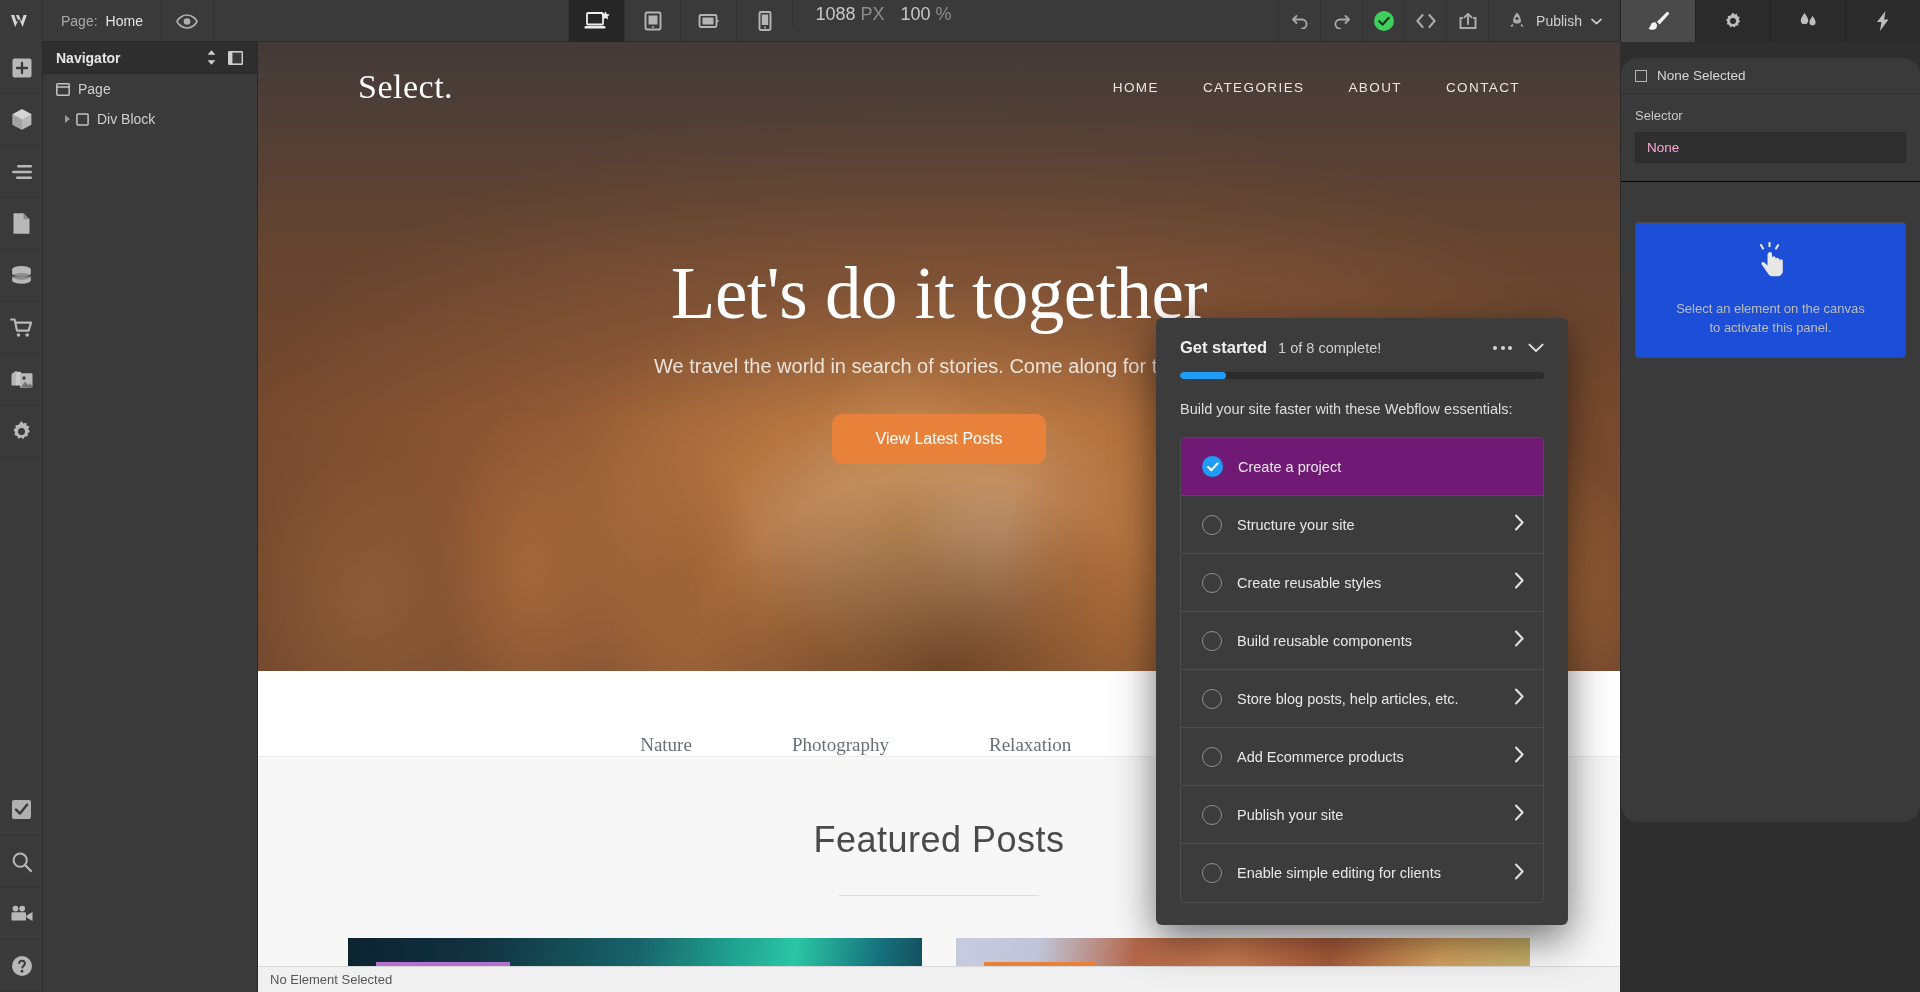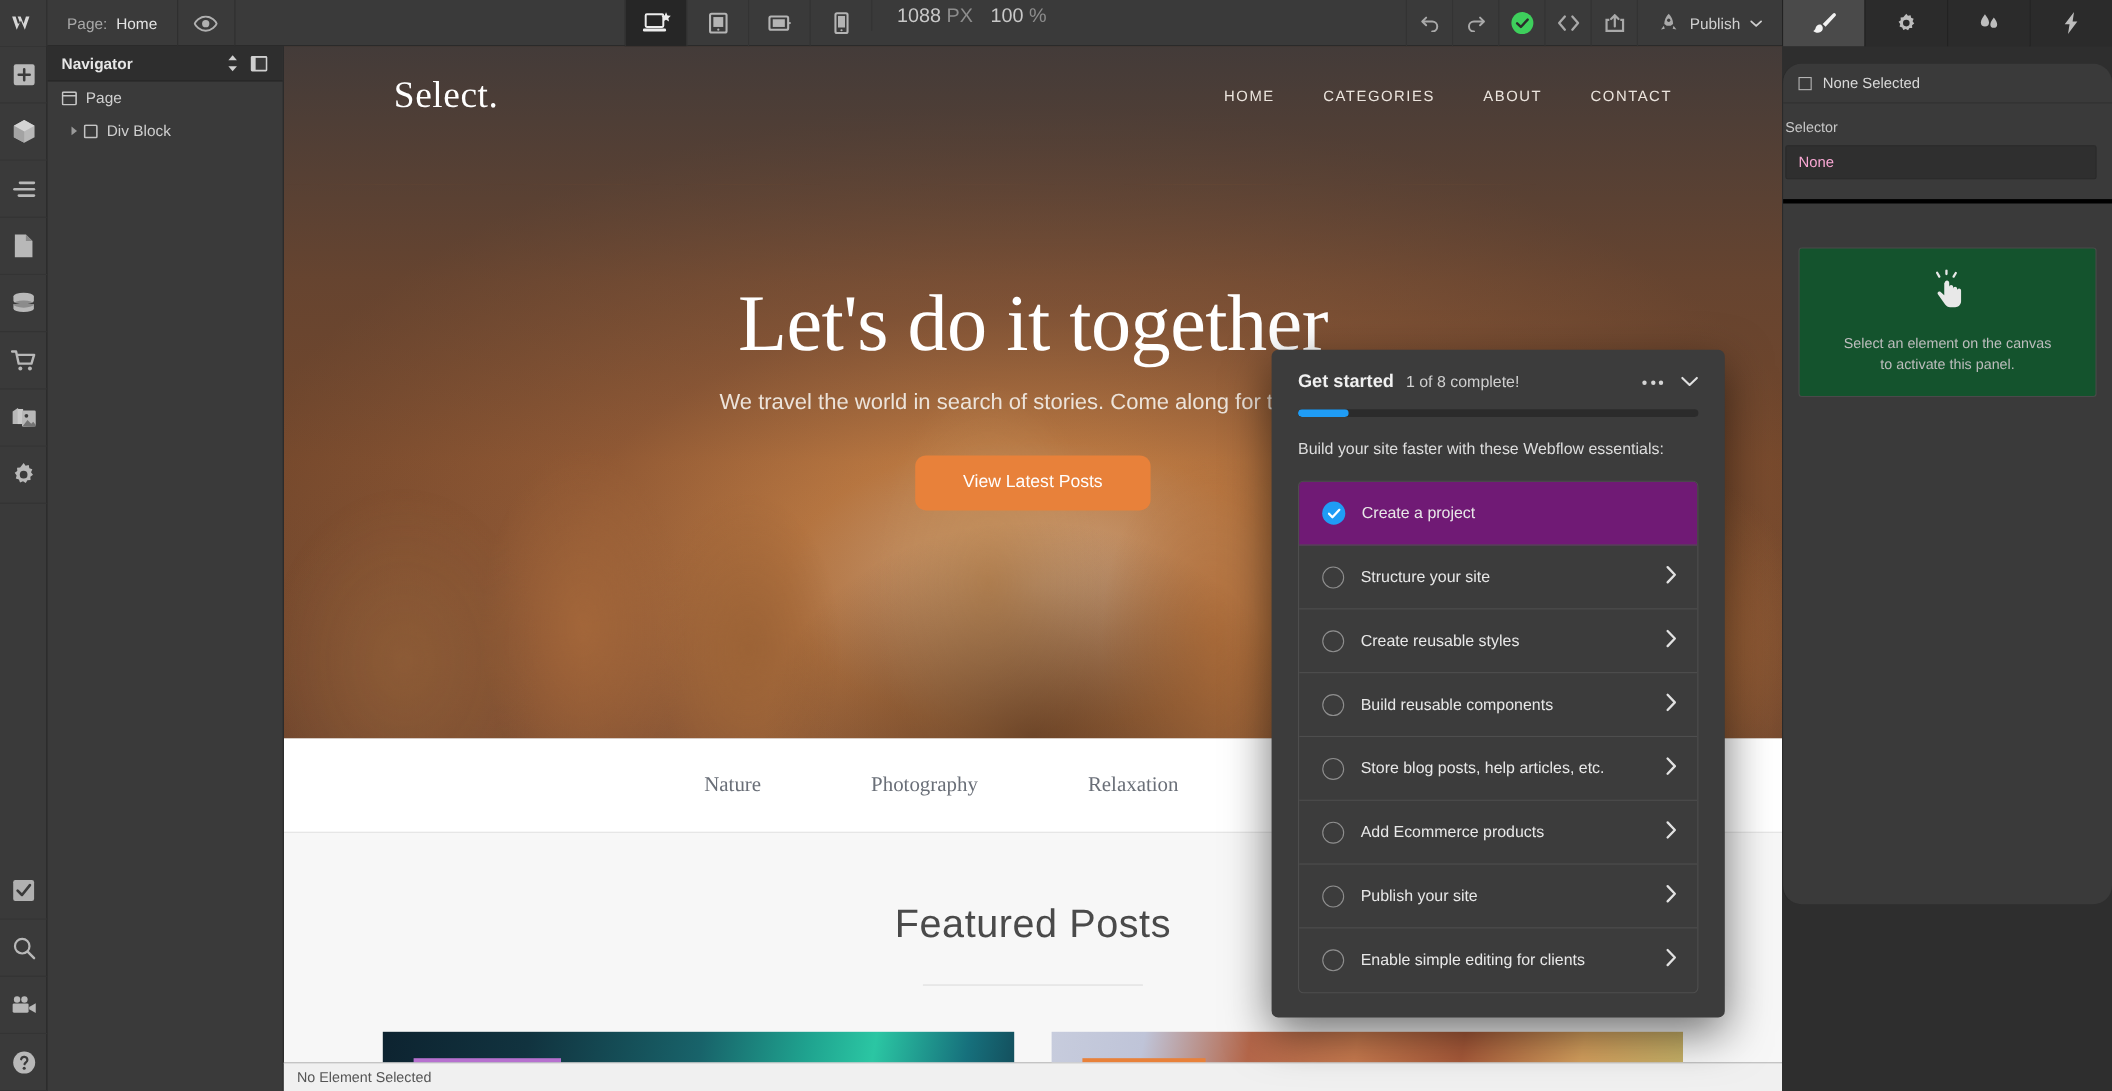--- a/index.html
+++ b/index.html
@@ -195,21 +195,21 @@
   .hero-cta {
     display: inline-block; margin-top: 36px;
     background: #e8813a; color: #fff;
     font-size: 16px;
     padding: 16px 44px;
     border-radius: 10px;
   }
 
   .catbar {
     background: #fff; height: 86px;
-    display: flex; align-items: center; justify-content: center;
+    display: flex; align-items: flex-end; justify-content: center;
     gap: 100px;
     border-bottom: 1px solid #ececec;
   }
   .catbar a {
     font-family: "Liberation Serif", serif;
     font-size: 19px; color: #6a6f78; text-decoration: none;
   }
 
   .featured {
     background: #f7f7f7;
@@ -292,33 +292,33 @@
     z-index: 55;
     border-radius: 17px;
   }
   .rp-selected {
     display: flex; align-items: center; gap: 10px;
     height: 36px; padding: 0 14px;
     border-bottom: 1px solid #313131;
     font-size: 13.5px; color: #d8d8d8;
   }
   .rp-sq { width: 12px; height: 12px; border: 1.5px solid #b4b4b4; }
-  .rp-section { padding: 14px 14px 18px 2px; border-bottom: 4px solid #000000; }
+  .rp-section { padding: 14px 14px 18px 14px; border-bottom: 1px solid #000000; }
   .rp-label { font-size: 13px; color: #c6c6c6; margin-bottom: 9px; }
   .rp-input {
     height: 31px; background: #2f2f2f;
     border: 1px solid #2a2a2a; border-radius: 2px;
     display: flex; align-items: center; padding: 0 11px;
     font-size: 13.5px; color: #f9a8d4;
   }
   .rp-empty {
     margin: 40px 14px 0 14px;
     height: 136px;
     border: 1px solid #4a4a4a; border-radius: 3px;
-    background: #14532d;
+    background: #1d4ed8;
     display: flex; flex-direction: column;
     align-items: center; justify-content: center;
     gap: 16px; text-align: center;
   }
   .rp-empty-text { font-size: 13px; color: #bdbdbd; line-height: 1.45; }
 
   
   .statusbar {
     position: absolute; left: 258px; bottom: 0;
     width: 1362px; height: 26px;

